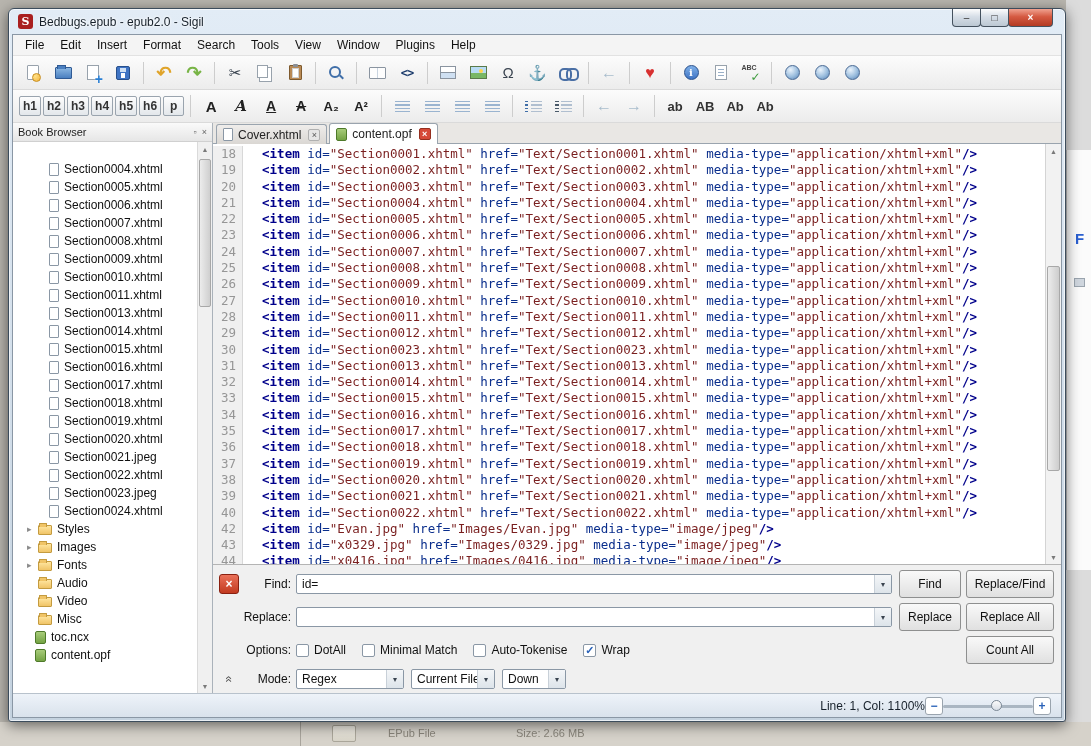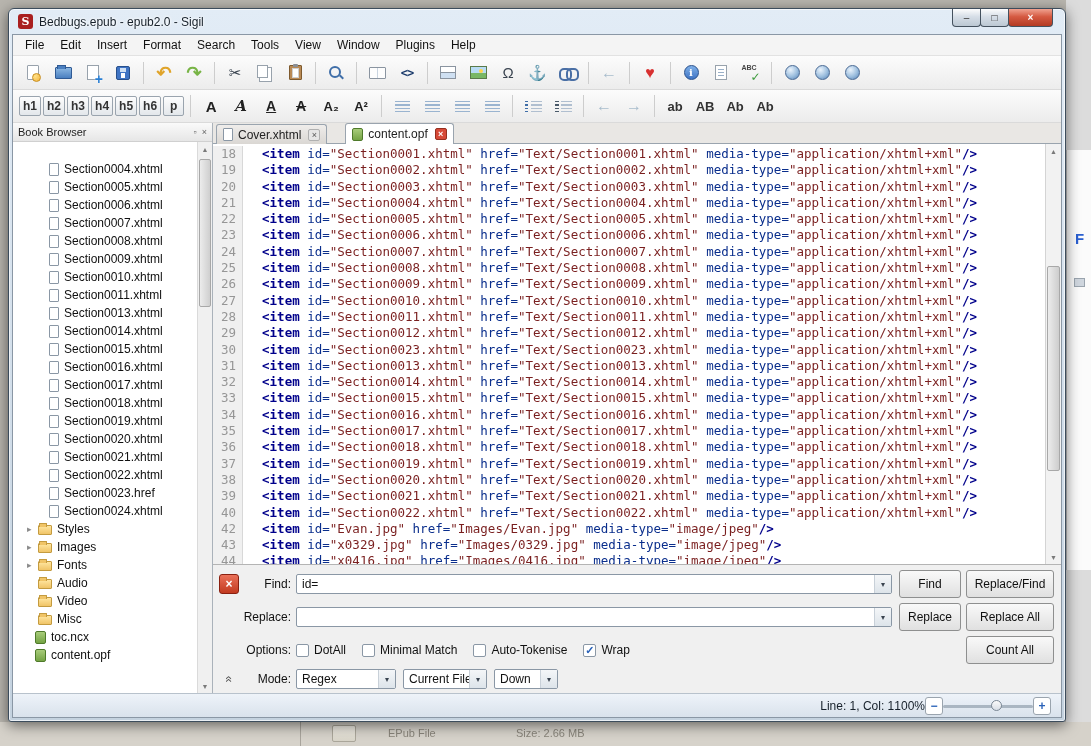--- a/index.html
+++ b/index.html
@@ -122,21 +122,21 @@
   .fi-folder::before{content:"";position:absolute;top:-3px;left:0;width:6px;height:3px;background:#f0c467;border:1px solid #c49b3f;border-bottom:none;border-radius:1px 1px 0 0}
   .fi-opf{width:11px;height:13px;background:linear-gradient(#a8cc7a,#74a344);border:1px solid #4e7a2a;border-radius:2px}
   .sb-scroll{width:15px;flex:none;background:#f0f0f0;border-left:1px solid #dadada;position:relative}
   .scr{position:absolute;left:0;right:0;height:14px;display:flex;align-items:center;justify-content:center;font-size:7px;color:#7a7a7a}
   .scr.up{top:0}.scr.dn{bottom:0}
   .sb-thumb{position:absolute;left:1px;right:1px;top:17px;height:148px;background:linear-gradient(90deg,#ececec,#cfcfcf);border:1px solid #a8a8a8;border-radius:2px}
 
   .rcol{flex:1;display:flex;flex-direction:column;min-width:0;min-height:0}
   .tabbar{height:21px;flex:none;background:#e9e7e4;border-bottom:1px solid #9aa4ae;display:flex;align-items:flex-end;padding-left:3px}
   .tab{height:20px;display:flex;align-items:center;padding:0 6px;border:1px solid #9aa4ae;border-bottom:none;border-radius:3px 3px 0 0;
-       background:linear-gradient(#efedeb,#dad7d3);margin-right:18px;font-size:12px;color:#222;position:relative;top:1px}
+       background:linear-gradient(#efedeb,#dad7d3);margin-right:2px;font-size:12px;color:#222;position:relative;top:1px}
   .tab.active{background:#fff;height:21px}
   .ticon{margin-right:5px}
   .tclose{margin-left:7px;width:12px;height:12px;display:flex;align-items:center;justify-content:center;font-size:9px;
           color:#555;border:1px solid #b0b0b0;background:#e6e6e6;border-radius:2px}
   .tab.active .tclose{background:#d64937;border-color:#952f1f;color:#fff;font-weight:bold}
 
   .editor{flex:1;min-height:0;display:flex;background:#fff}
   .codewrap{flex:1;min-width:0;overflow:hidden;padding-top:2px;font:12.5px/16.3px "DejaVu Sans Mono",monospace}
   .cline{display:flex;height:16.3px}
   .ln{width:30px;flex:none;text-align:right;padding-right:6px;background:#f0f0f0;border-right:1px solid #d8d8d8;color:#969696}
@@ -162,21 +162,21 @@
        border:1px solid #8e8f8f;border-radius:3px;font-size:12px;color:#111}
   .w62{width:62px}.w88{width:88px}
   .closebtn{width:20px;height:20px;background:linear-gradient(#ea7058,#c23a20);border:1px solid #8a2010;border-radius:3px;
             color:#fff;font-weight:bold;font-size:12px;display:flex;align-items:center;justify-content:center}
   .opts{display:flex;align-items:center}
   .chk{display:flex;align-items:center;margin-right:16px}
   .chkbox{width:13px;height:13px;background:#fff;border:1px solid #8a97a5;border-radius:2px;margin-right:5px;
           display:flex;align-items:center;justify-content:center;font-size:11px;font-weight:bold;color:#2a62b8}
   .fspacer{flex:1}
   .chev{font-size:12px;color:#555;transform:rotate(90deg);display:inline-block}
-  .wRegex{width:100px}.wScope{width:84px}.wDir{width:64px}
+  .wRegex{width:108px}.wScope{width:84px}.wDir{width:64px}
 
   
   .statusbar{height:24px;flex:none;background:linear-gradient(#eef3f9,#d9e2ec);border-top:1px solid #b8c2cc;
              display:flex;align-items:center;justify-content:flex-end;gap:0;padding:0 10px;font-size:12px;color:#16202a}
   .zoombtn{width:18px;height:18px;background:#fff;border:1px solid #9aa4ae;border-radius:3px;color:#2a62b8;font-weight:bold;
            font-size:12px;display:flex;align-items:center;justify-content:center}
   .slider{width:90px;height:18px;position:relative}
   .strack{position:absolute;top:8px;left:0;right:0;height:3px;background:#aab6c2;border-radius:2px}
   .shandle{position:absolute;top:3px;left:48px;width:11px;height:11px;background:linear-gradient(#fafafa,#d8dee6);border:1px solid #7a8794;border-radius:6px}
 </style>
@@ -444,29 +444,29 @@
               <div class="trow file">
                 <span class="fi fi-page"></span>
                 <span class="tlbl">Section0019.xhtml</span>
               </div>
               <div class="trow file">
                 <span class="fi fi-page"></span>
                 <span class="tlbl">Section0020.xhtml</span>
               </div>
               <div class="trow file">
                 <span class="fi fi-page"></span>
-                <span class="tlbl">Section0021.xhtml</span>
+                <span class="tlbl">Section0021.jpeg</span>
               </div>
               <div class="trow file">
                 <span class="fi fi-page"></span>
                 <span class="tlbl">Section0022.xhtml</span>
               </div>
               <div class="trow file">
                 <span class="fi fi-page"></span>
-                <span class="tlbl">Section0023.href</span>
+                <span class="tlbl">Section0023.jpeg</span>
               </div>
               <div class="trow file">
                 <span class="fi fi-page"></span>
                 <span class="tlbl">Section0024.xhtml</span>
               </div>
               <div class="trow folder">
                 <span class="arrow">▸</span>
                 <span class="fi fi-folder"></span>
                 <span class="tlbl">Styles</span>
               </div>

